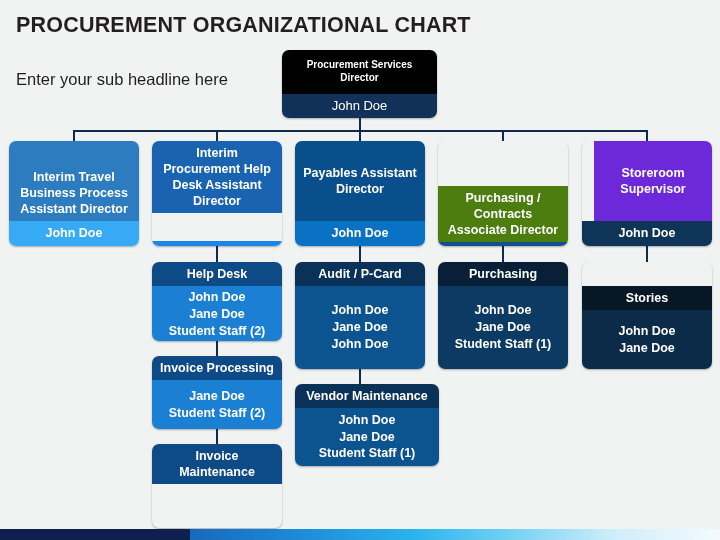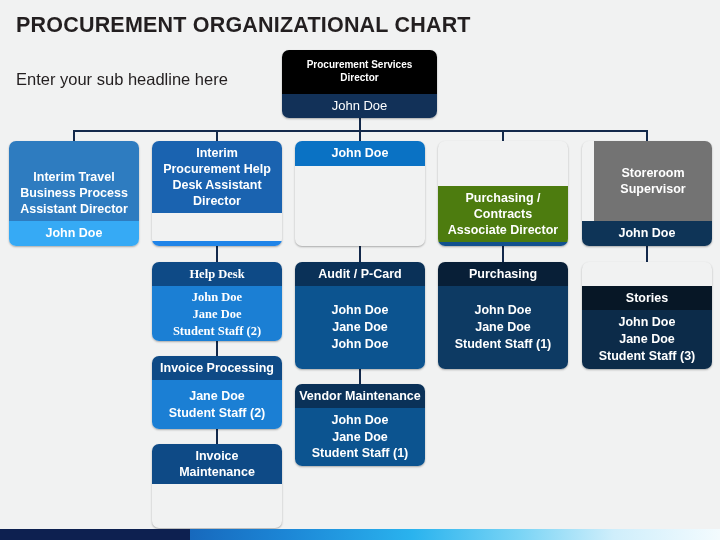--- a/index.html
+++ b/index.html
@@ -90,21 +90,21 @@
 
   .c2 .node-head { background: #1a63b0; }
   .c2 .node-body { background: #1f84e8; }
 
   .c3 .node-head { background: #084f8c; }
   .c3 .node-body { background: #0a72c4; }
 
   .c4 .node-head { background: #4d7c0f; margin-top: 45px; }
   .c4 .node-body { background: #12518e; }
 
-  .c5 .node-head { background: #737373; margin-left: 12px; }
+  .c5 .node-head { background: #6d28d9; margin-left: 12px; }
   .c5 .node-body { background: #0e3457; }
 
   
   .sub .node-head {
     flex: 0 0 auto;
     font-size: 12.5px;
     padding: 4px 4px;
   }
   .sub .node-body {
     flex: 1 1 auto;
@@ -208,21 +208,21 @@
       <span class="nm">Procurement Help</span>
       <span class="nm">Desk Assistant</span>
       <span class="nm">Director</span>
     </span>
   </div>
   <div class="node-body" style="height:25px; font-size:12.5px; font-weight:bold;">
     <span class="nm">John Doe</span>
   </div>
 </div>
 
-<div class="node sub s2" style="left:152px; top:262px; width:130px; height:79px;font-family:Liberation Serif, serif;">
+<div class="node sub s2" style="left:152px; top:262px; width:130px; height:79px;">
   <div class="node-head">
     <span class="nm">Help Desk</span>
   </div>
   <div class="node-body">
     <span class="nm">John Doe</span>
     <span class="nm">Jane Doe</span>
     <span class="nm">Student Staff (2)</span>
   </div>
 </div>
 
@@ -239,37 +239,44 @@
 <div class="node sub im" style="left:152px; top:444px; width:130px; height:84px;">
   <div class="node-head">
     <span>
       <span class="nm">Invoice</span>
       <span class="nm">Maintenance</span>
     </span>
   </div>
 </div>
 
 <div class="node c3" style="left:295px; top:141px; width:130px; height:105px;">
+  <div class="node-head lead-title">
+    <span>
+      <span class="nm">Payables</span>
+      <span class="nm">Assistant</span>
+      <span class="nm">Director</span>
+    </span>
+  </div>
   <div class="node-body" style="height:25px; font-size:12.5px; font-weight:bold;">
     <span class="nm">John Doe</span>
   </div>
 </div>
 
 <div class="node sub s3" style="left:295px; top:262px; width:130px; height:107px;">
   <div class="node-head">
     <span class="nm">Audit / P-Card</span>
   </div>
   <div class="node-body">
     <span class="nm">John Doe</span>
     <span class="nm">Jane Doe</span>
     <span class="nm">John Doe</span>
   </div>
 </div>
 
-<div class="node sub s3" style="left:295px; top:384px; width:130px; height:82px;">
+<div class="node sub s3" style="left:295px; top:384px; width:144px; height:82px;">
   <div class="node-head">
     <span class="nm">Vendor Maintenance</span>
   </div>
   <div class="node-body">
     <span class="nm">John Doe</span>
     <span class="nm">Jane Doe</span>
     <span class="nm">Student Staff (1)</span>
   </div>
 </div>
 
@@ -309,20 +316,19 @@
   </div>
 </div>
 
 <div class="node sub s5" style="left:582px; top:262px; width:130px; height:107px;">
   <div class="node-head">
     <span class="nm">Stories</span>
   </div>
   <div class="node-body">
     <span class="nm">John Doe</span>
     <span class="nm">Jane Doe</span>
-    <span class="nm">Student Staff (3)</span>
   </div>
 </div>
 
 <div id="bottom-bar">
   <div id="bottom-bar-navy"></div>
   <div id="bottom-bar-gradient"></div>
 </div>
 
 </body></html>

